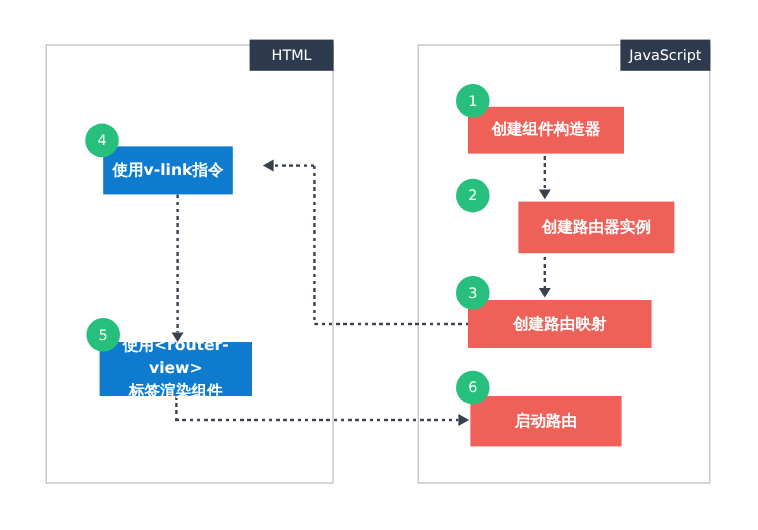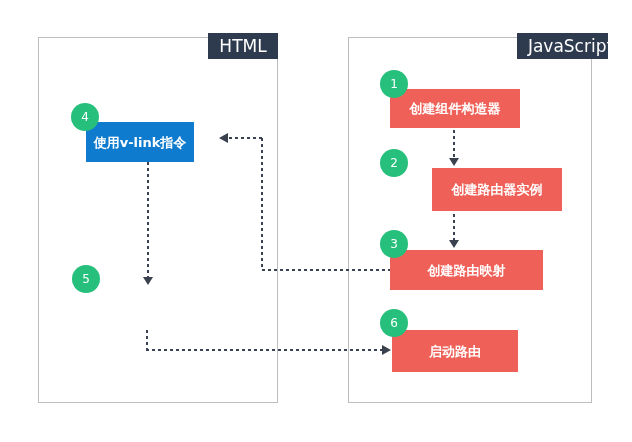--- a/index.html
+++ b/index.html
@@ -14,21 +14,21 @@
   .panel {
     position: absolute;
     background: #ffffff;
     border: 1px solid #bdbdbd;
     box-sizing: border-box;
   }
   .panel-label {
     position: absolute;
     background: #2e3b4e;
     color: #ffffff;
-    font-size: 17px;
+    font-size: 12px;
     display: flex;
     align-items: center;
     justify-content: center;
     z-index: 3;
   }
   .node {
     position: absolute;
     color: #ffffff;
     font-size: 13px;
     font-weight: bold;
@@ -84,21 +84,21 @@
 </style>
 </head>
 <body>
 
 <div class="canvas">
 
   <div class="panel" style="left:38px; top:37px; width:240px; height:366px;"></div>
   <div class="panel" style="left:348px; top:37px; width:244px; height:366px;"></div>
 
   <div class="panel-label" style="left:208px; top:33px; width:70px; height:26px;">HTML</div>
-  <div class="panel-label" style="left:517px; top:33px; width:75px; height:26px;padding-left:16px;">JavaScript</div>
+  <div class="panel-label" style="left:517px; top:33px; width:75px; height:26px;">JavaScript</div>
 
   <div class="vline" style="left:453px; top:130px; height:28px;"></div>
   <div class="arrow down" style="left:449px; top:158px;"></div>
 
   <div class="vline" style="left:453px; top:214px; height:26px;"></div>
   <div class="arrow down" style="left:449px; top:240px;"></div>
 
   <div class="hline" style="left:262px; top:269px; width:128px;"></div>
   <div class="vline" style="left:261px; top:138px; height:132px;"></div>
   <div class="hline" style="left:229px; top:137px; width:33px;"></div>
@@ -119,15 +119,17 @@
 
   <div class="node js" style="left:390px; top:250px; width:153px; height:40px;">创建路由映射</div>
   <div class="badge" style="left:380px; top:230px;">3</div>
 
   <div class="node js" style="left:392px; top:330px; width:126px; height:42px;">启动路由</div>
   <div class="badge" style="left:380px; top:309px;">6</div>
 
   <div class="node html" style="left:86px; top:122px; width:108px; height:40px;">使用v-link指令</div>
   <div class="badge" style="left:71px; top:103px;">4</div>
 
+  <div class="node html" style="left:83px; top:285px; width:127px; height:45px;">使用&lt;router-view&gt;
+标签渲染组件</div>
   <div class="badge" style="left:72px; top:265px;">5</div>
 
 </div>
 
 </body></html>

